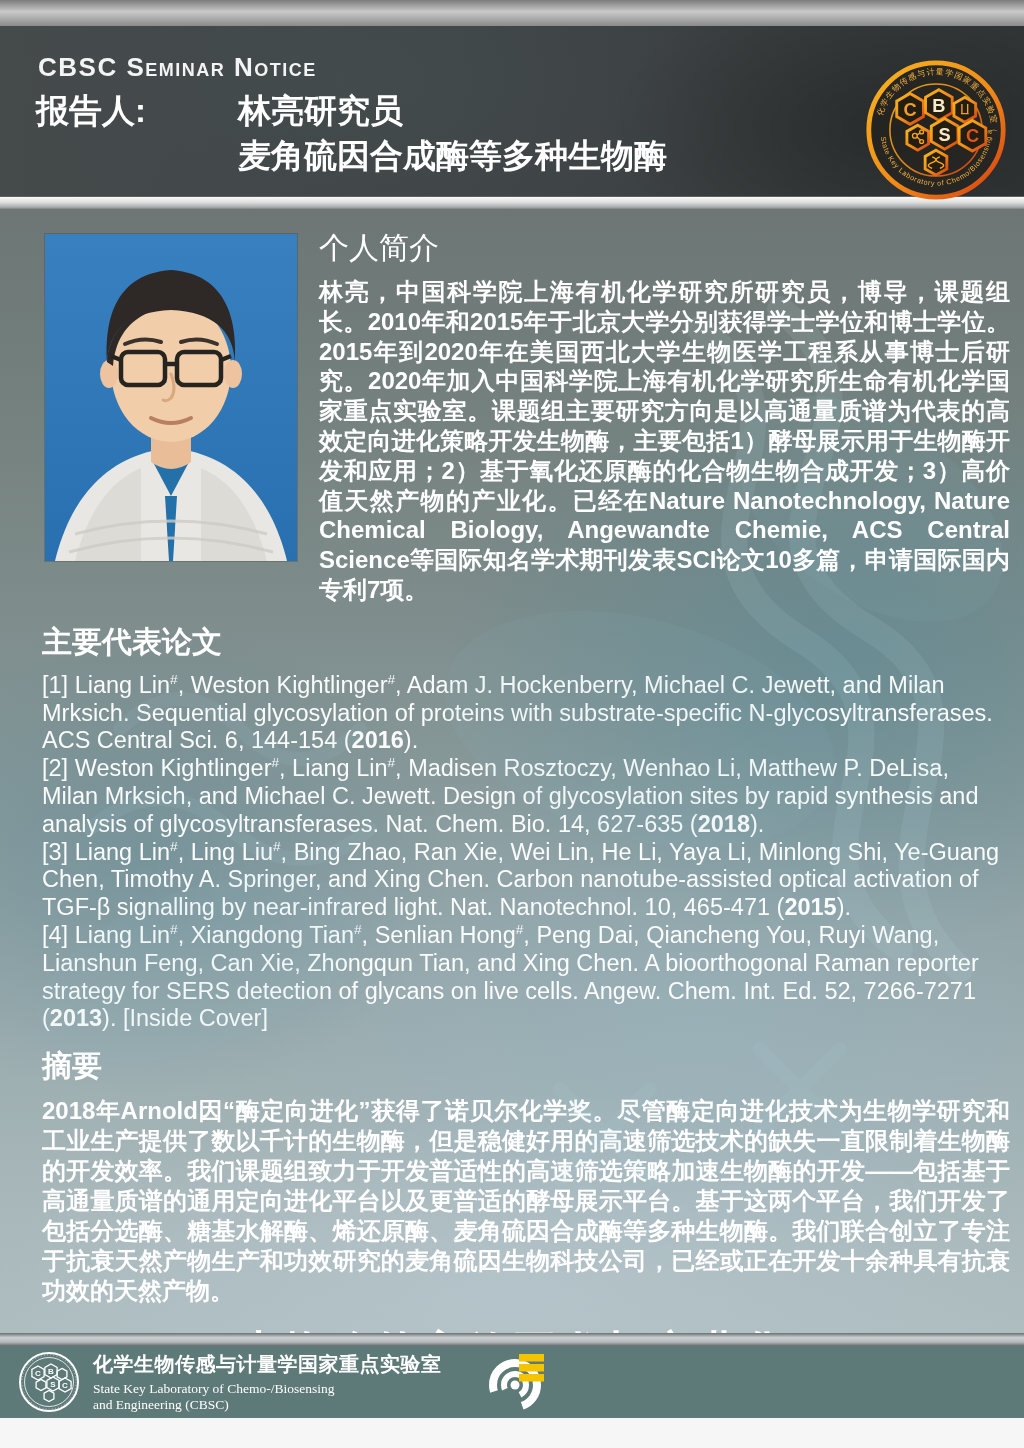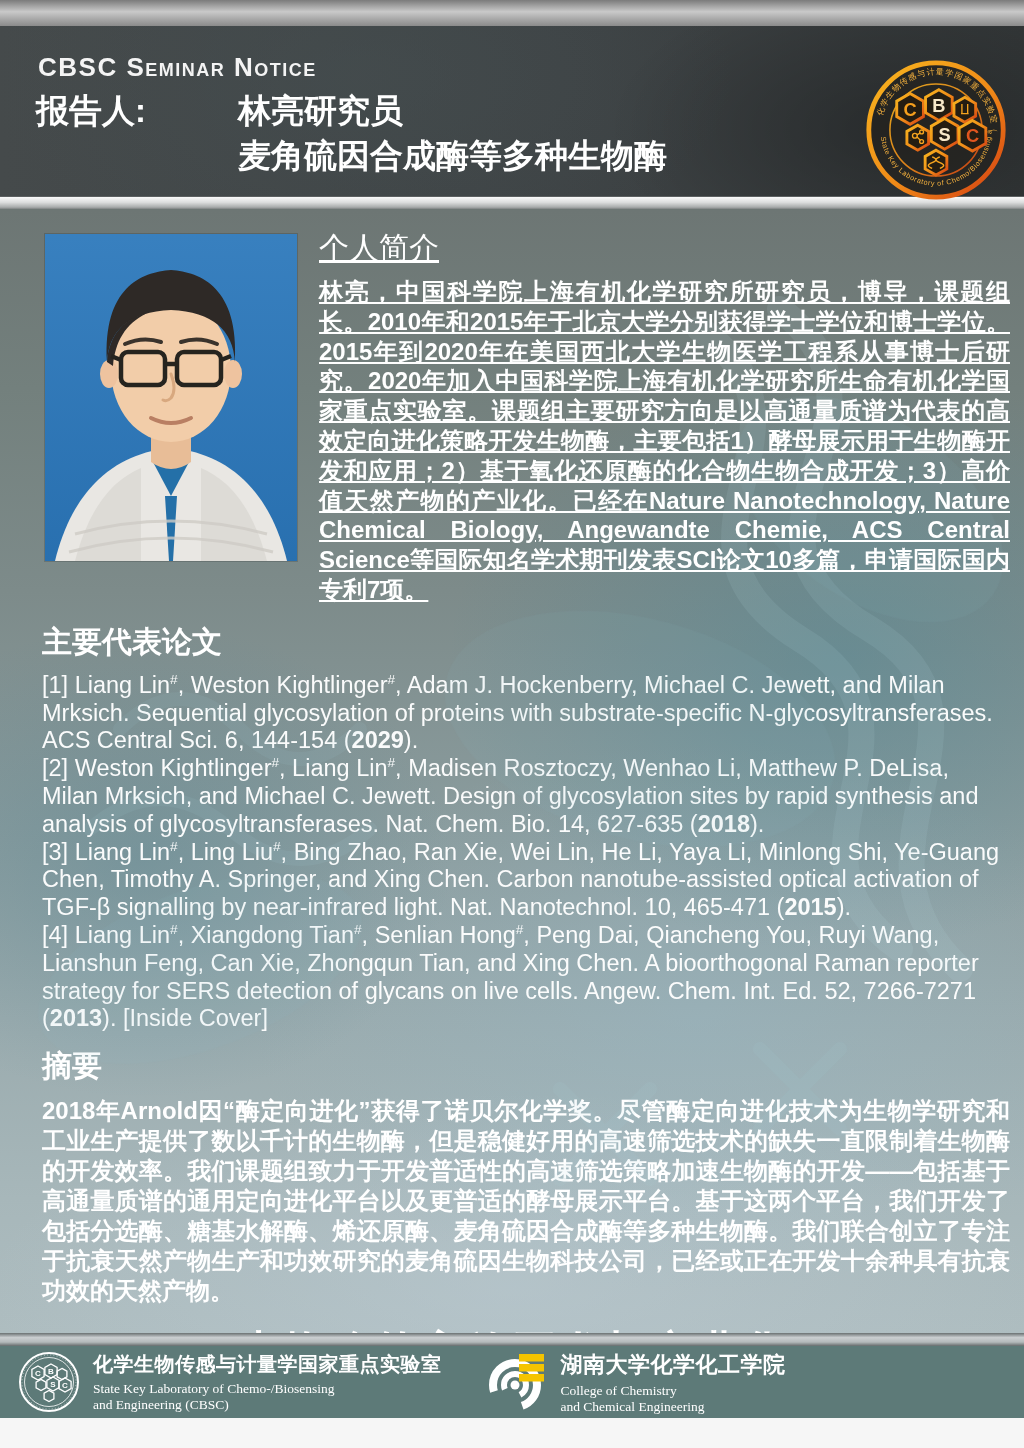--- a/index.html
+++ b/index.html
@@ -30,21 +30,21 @@
   .body{
     position:relative;flex:1;overflow:hidden;
     background:
       radial-gradient(ellipse 560px 420px at 82% 40%,rgba(72,134,150,0.42),transparent 70%),
       radial-gradient(ellipse 430px 330px at 14% 58%,rgba(74,126,142,0.32),transparent 72%),
       radial-gradient(ellipse 620px 380px at 68% 72%,rgba(150,185,200,0.35),transparent 72%),
       radial-gradient(ellipse 700px 260px at 50% 96%,rgba(190,205,214,0.45),transparent 75%),
       linear-gradient(180deg,#6d7674 0%,#73807d 16%,#7d8b8a 34%,#8a9c9e 55%,#9aabae 72%,#a7b7ba 88%,#aebdc0 100%);
   }
   .bg-decor{position:absolute;inset:0;pointer-events:none;}
-  .profile{display:flex;gap:22px;margin:25px 14px 0 45px;position:relative;text-decoration:underline;}
+  .profile{display:flex;gap:22px;margin:25px 14px 0 45px;position:relative;}
   .photo{width:252px;height:327px;flex:none;box-shadow:0 0 0 1px rgba(0,0,0,0.15);}
   .profile-text{flex:1;margin-top:-6px;}
   .h-reg{font-size:30px;font-weight:400;margin:0 0 8px;color:#fff;}
   .h-bold{font-size:30px;font-weight:700;margin:0 0 9px;color:#fff;}
   .bio{font-size:24px;font-weight:700;line-height:29.8px;margin:0;text-align:justify;}
   .pubs{margin:17px 14px 0 42px;}
   .ref{font-size:23.5px;font-weight:400;line-height:27.8px;color:rgba(255,255,255,0.96);}
   .ref sup{font-size:58%;line-height:0;}
   .ref b{font-weight:700;}
   .abstract{margin:13px 14px 0 42px;}
@@ -188,21 +188,21 @@
       </div>
       <div class="profile-text">
         <h2 class="h-reg">个人简介</h2>
         <p class="bio">林亮，中国科学院上海有机化学研究所研究员，博导，课题组长。2010年和2015年于北京大学分别获得学士学位和博士学位。2015年到2020年在美国西北大学生物医学工程系从事博士后研究。2020年加入中国科学院上海有机化学研究所生命有机化学国家重点实验室。课题组主要研究方向是以高通量质谱为代表的高效定向进化策略开发生物酶，主要包括1）酵母展示用于生物酶开发和应用；2）基于氧化还原酶的化合物生物合成开发；3）高价值天然产物的产业化。已经在Nature Nanotechnology, Nature Chemical Biology, Angewandte Chemie, ACS Central Science等国际知名学术期刊发表SCI论文10多篇，申请国际国内专利7项。</p>
       </div>
     </section>
 
     <section class="pubs">
       <h2 class="h-bold">主要代表论文</h2>
       <div id="pub-list">
-          <div class="ref">[1] Liang Lin<sup>#</sup>, Weston Kightlinger<sup>#</sup>, Adam J. Hockenberry, Michael C. Jewett, and Milan Mrksich. Sequential glycosylation of proteins with substrate-specific N-glycosyltransferases. ACS Central Sci. 6, 144-154 (<b>2029</b>).</div>
+          <div class="ref">[1] Liang Lin<sup>#</sup>, Weston Kightlinger<sup>#</sup>, Adam J. Hockenberry, Michael C. Jewett, and Milan Mrksich. Sequential glycosylation of proteins with substrate-specific N-glycosyltransferases. ACS Central Sci. 6, 144-154 (<b>2016</b>).</div>
           <div class="ref">[2] Weston Kightlinger<sup>#</sup>, Liang Lin<sup>#</sup>, Madisen Rosztoczy, Wenhao Li, Matthew P. DeLisa, Milan Mrksich, and Michael C. Jewett. Design of glycosylation sites by rapid synthesis and analysis of glycosyltransferases. Nat. Chem. Bio. 14, 627-635 (<b>2018</b>).</div>
           <div class="ref">[3] Liang Lin<sup>#</sup>, Ling Liu<sup>#</sup>, Bing Zhao, Ran Xie, Wei Lin, He Li, Yaya Li, Minlong Shi, Ye-Guang Chen, Timothy A. Springer, and Xing Chen. Carbon nanotube-assisted optical activation of TGF-β signalling by near-infrared light. Nat. Nanotechnol. 10, 465-471 (<b>2015</b>).</div>
           <div class="ref">[4] Liang Lin<sup>#</sup>, Xiangdong Tian<sup>#</sup>, Senlian Hong<sup>#</sup>, Peng Dai, Qiancheng You, Ruyi Wang, Lianshun Feng, Can Xie, Zhongqun Tian, and Xing Chen. A bioorthogonal Raman reporter strategy for SERS detection of glycans on live cells. Angew. Chem. Int. Ed. 52, 7266-7271 (<b>2013</b>). [Inside Cover]</div>
         </div>
     </section>
 
     <section class="abstract">
       <h2 class="h-bold">摘要</h2>
       <p>2018年Arnold因“酶定向进化”获得了诺贝尔化学奖。尽管酶定向进化技术为生物学研究和工业生产提供了数以千计的生物酶，但是稳健好用的高速筛选技术的缺失一直限制着生物酶的开发效率。我们课题组致力于开发普适性的高速筛选策略加速生物酶的开发——包括基于高通量质谱的通用定向进化平台以及更普适的酵母展示平台。基于这两个平台，我们开发了包括分选酶、糖基水解酶、烯还原酶、麦角硫因合成酶等多种生物酶。我们联合创立了专注于抗衰天然产物生产和功效研究的麦角硫因生物科技公司，已经或正在开发十余种具有抗衰功效的天然产物。</p>
     </section>
@@ -250,24 +250,17 @@
           <circle cx="27" cy="33" r="22" stroke-width="8" stroke-dasharray="104 35" stroke-dashoffset="-62" stroke-linecap="butt"></circle>
           <circle cx="27" cy="33" r="11" stroke-width="6" stroke-dasharray="52 18" stroke-dashoffset="-30"></circle>
         </g>
         <circle cx="27" cy="33" r="4.5" fill="#fff"></circle>
         <g fill="#f5c400">
           <rect x="31" y="2" width="25" height="7.5"></rect>
           <rect x="31" y="12" width="25" height="7.5"></rect>
           <rect x="31" y="22" width="25" height="7.5"></rect>
         </g>
       </svg>
-      <div>
-        <div class="f-cn big">湖南大学化学化工学院</div>
-        <div class="f-en">
-          <span>College of Chemistry</span><br>
-          <span>and Chemical Engineering</span>
-        </div>
-      </div>
     </div>
   </footer>
 
   <div class="bottom-strip"></div>
 </div>
 
 </body></html>

